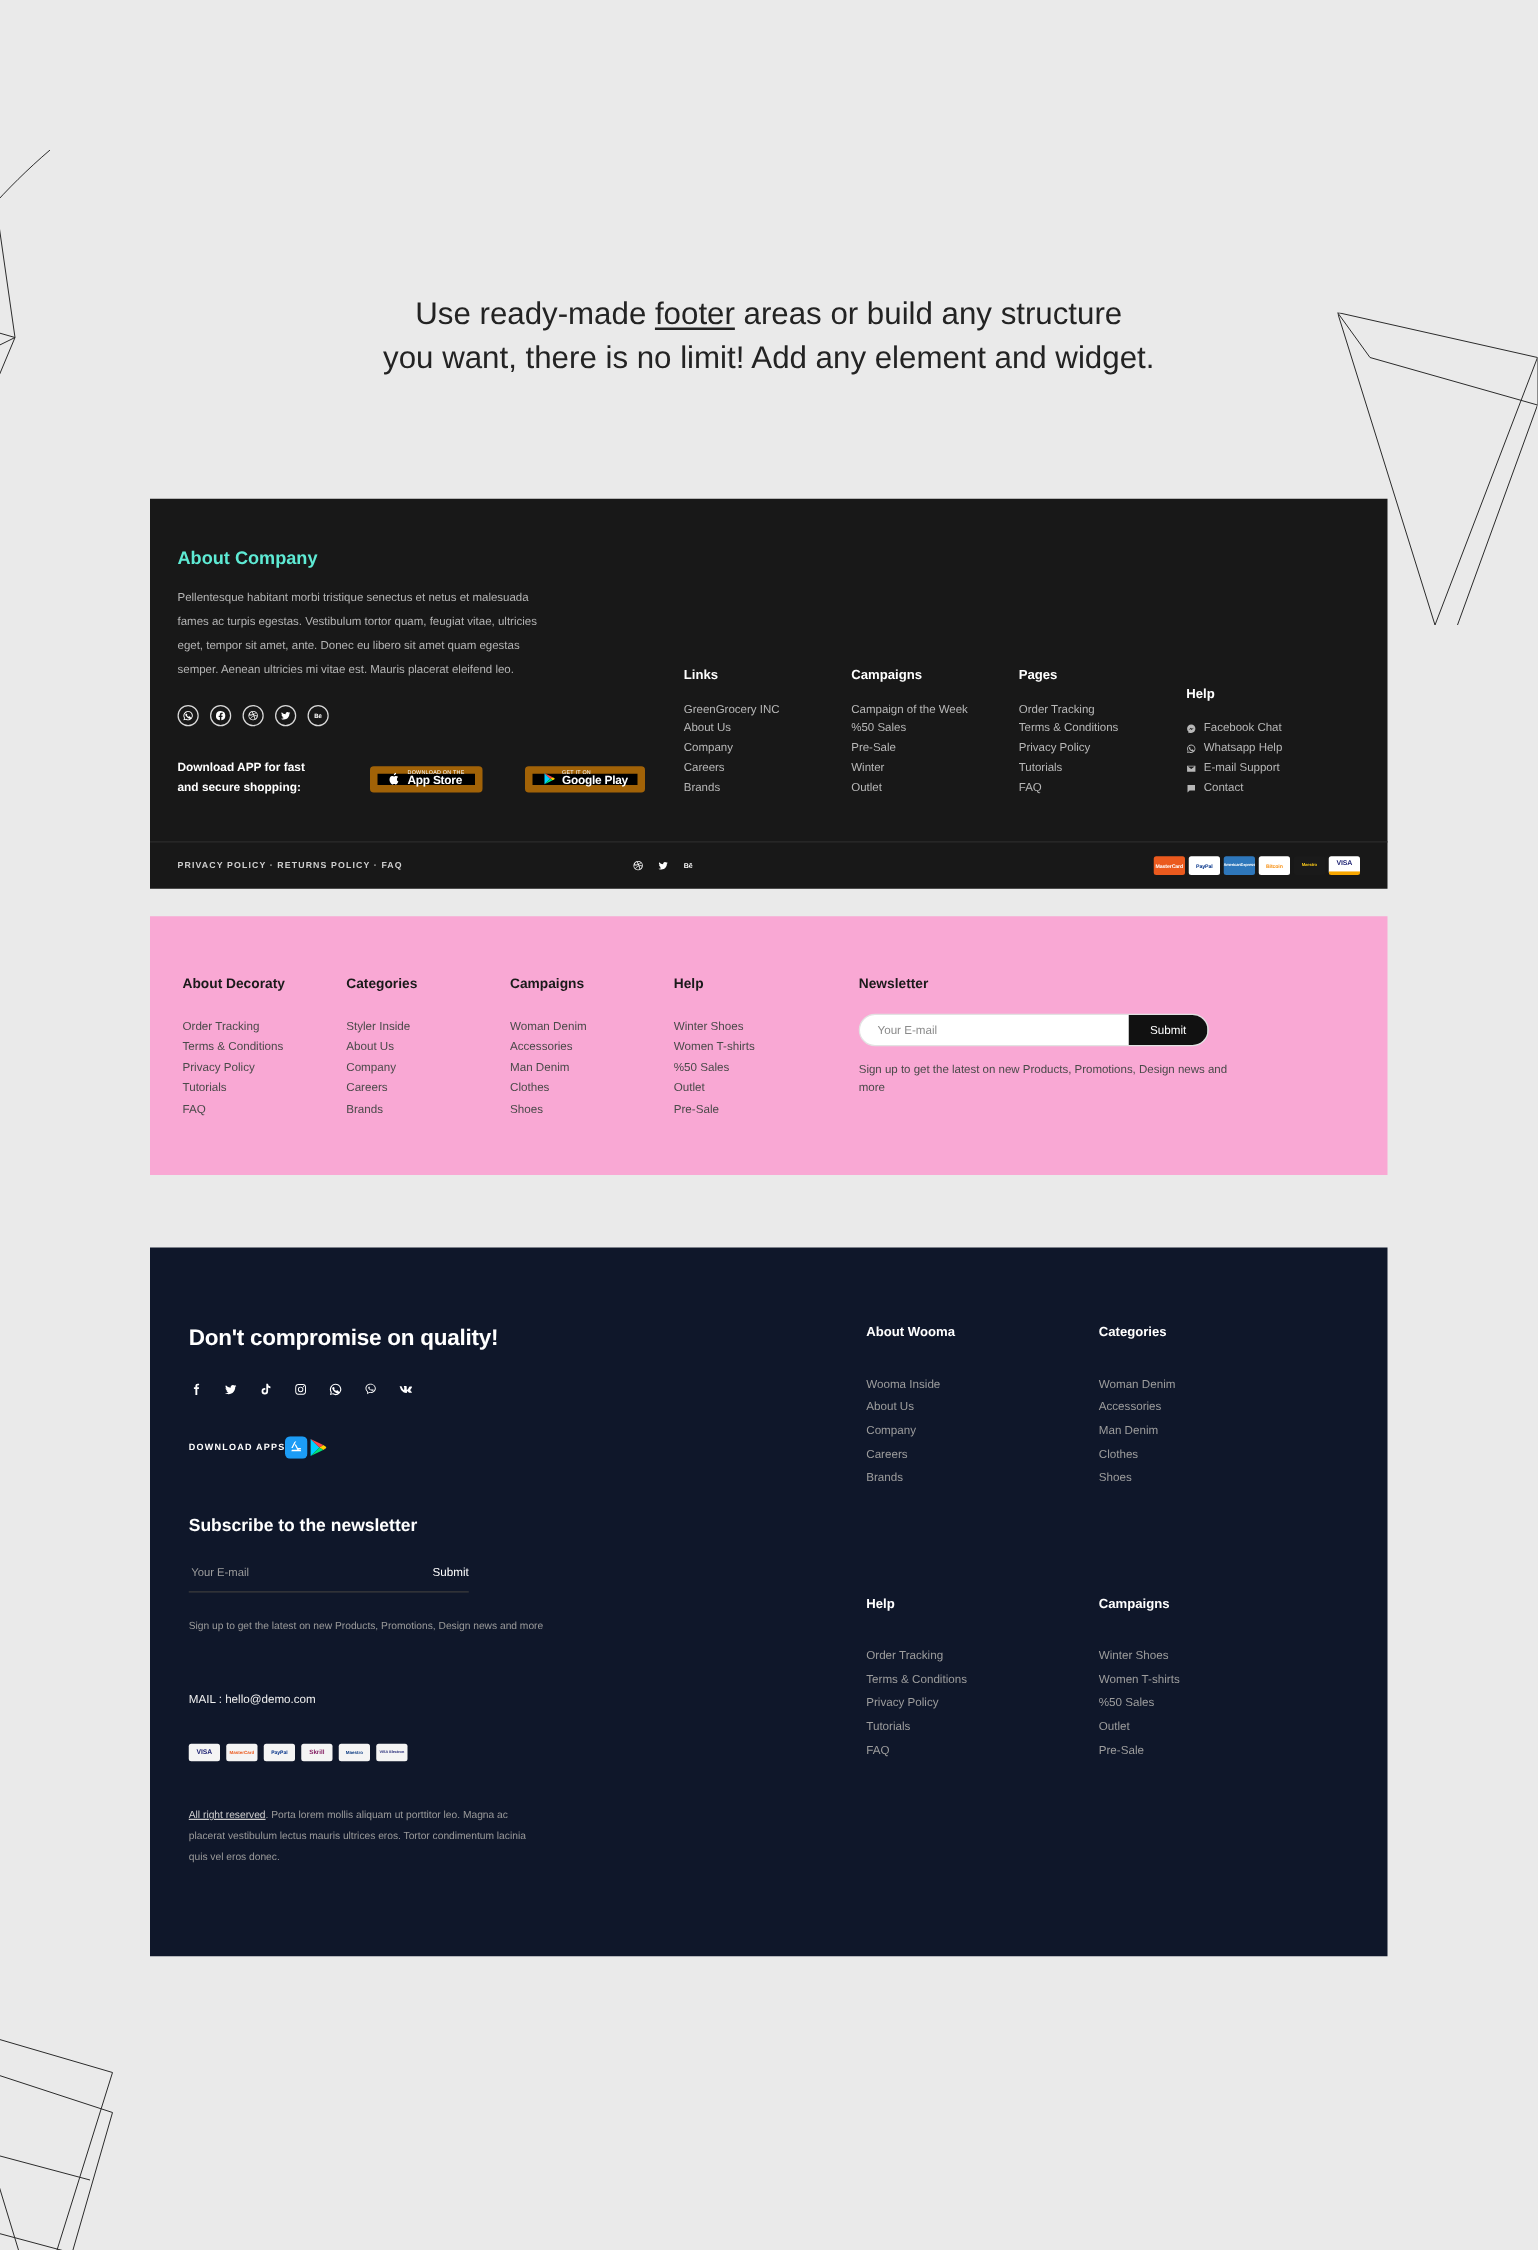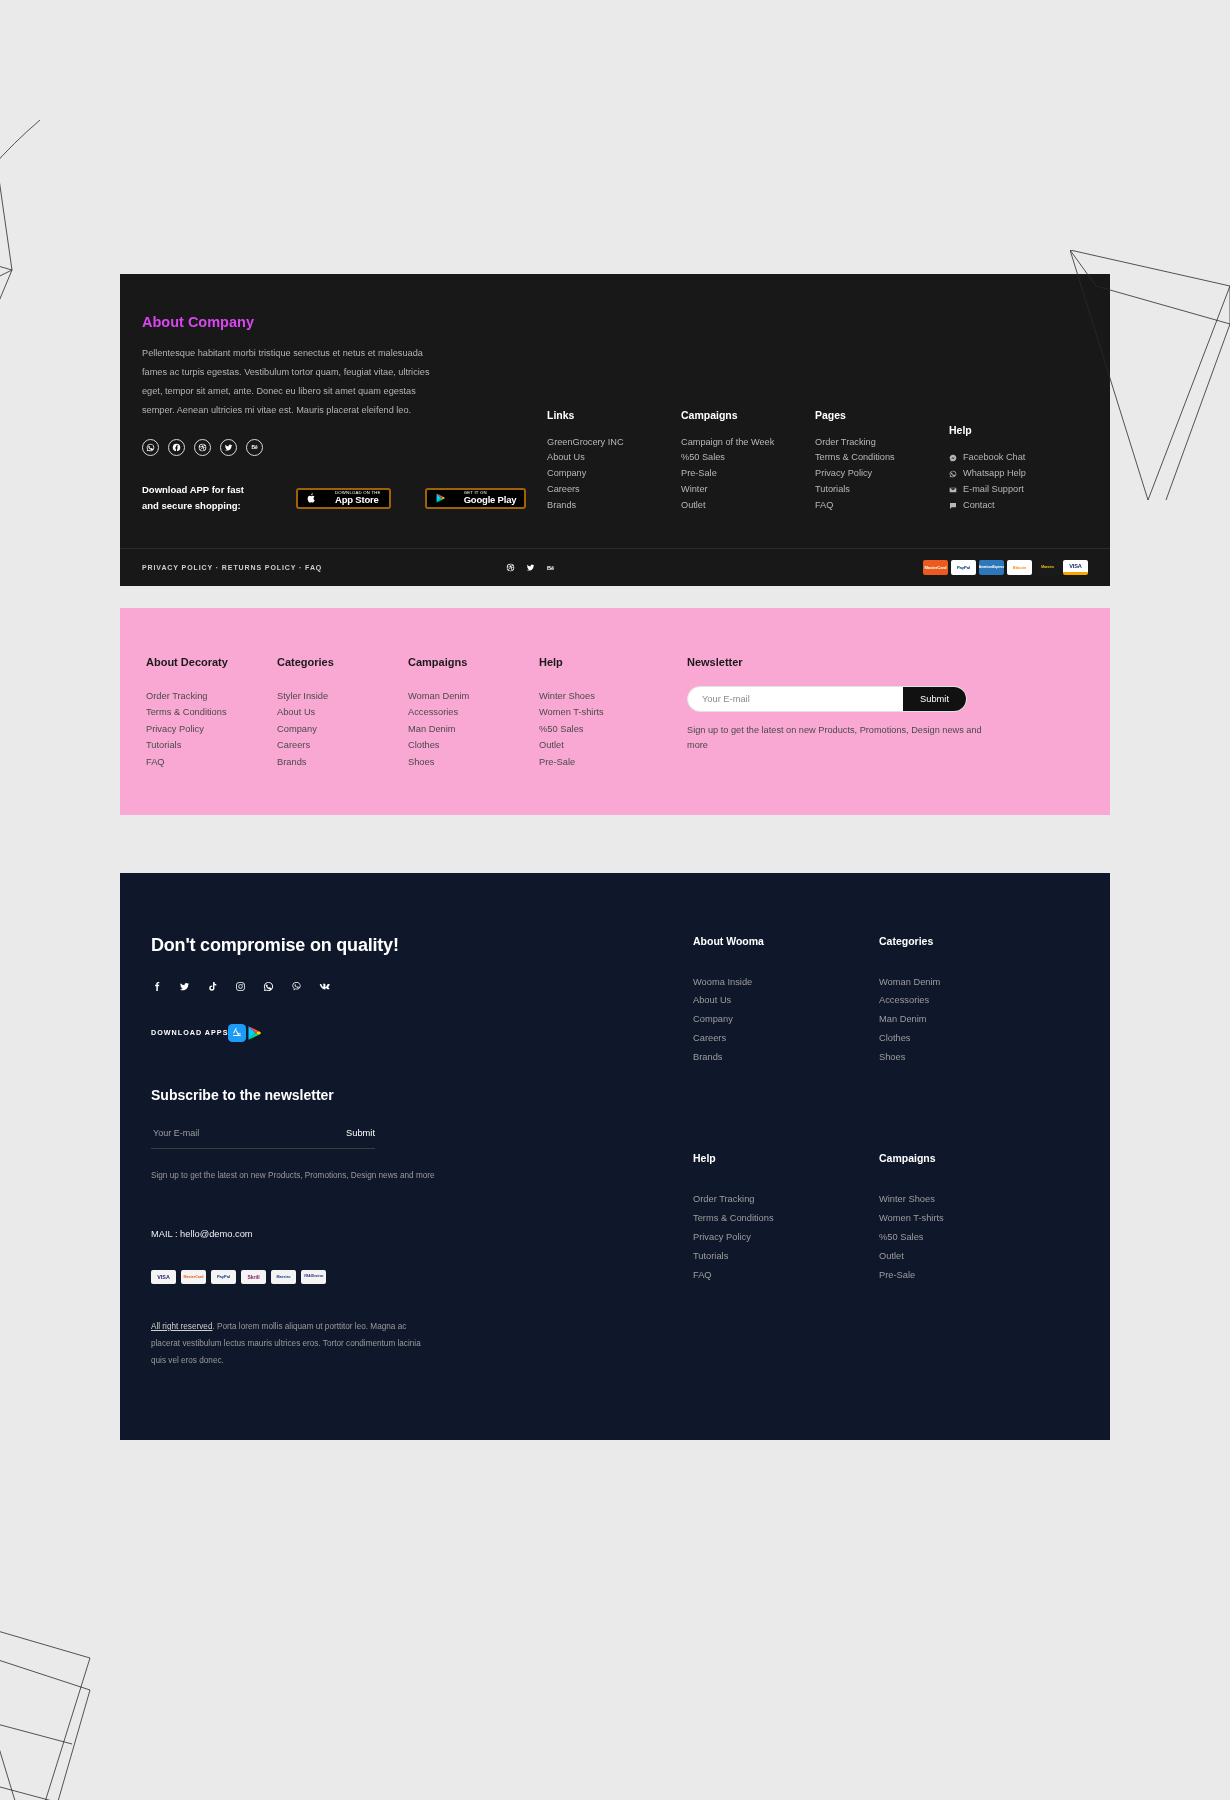--- a/index.html
+++ b/index.html
@@ -39,36 +39,36 @@
   }
   .hero p u { text-decoration-thickness:1.5px; text-underline-offset:3px; }
 
   
   .footer-card { width:990px; margin:0 auto; }
 
   
   #footer-one { margin-top:96px; background:#181818; }
   .f1-main { display:flex; padding:40px 22px 34px 22px; }
   .f1-about { width:405px; padding-left:0; }
-  .f1-about h3 { margin:0 0 14px 0; font-size:14.5px; font-weight:700; color:#d946ef; }
+  .f1-about h3 { margin:0 0 14px 0; font-size:14.5px; font-weight:700; color:#5eead4; }
   .f1-about p {
     margin:0; font-size:9.2px; line-height:2.05; color:#b4b4b4; width:300px;
   }
   .f1-social { display:flex; gap:9px; margin-top:20px; }
   .f1-social .circ {
     width:17px; height:17px; border-radius:50%;
     border:1px solid #d8d8d8; display:flex; align-items:center; justify-content:center;
     color:#fff;
   }
   .f1-social .circ svg { width:9px; height:9px; fill:#fff; }
   .f1-app { display:flex; align-items:center; margin-top:26px; gap:34px; }
   .f1-app-txt { font-size:9.5px; font-weight:700; color:#fff; line-height:1.65; width:120px; }
   .badge {
-    height:21px; border-radius:3px; background:#000; border:2px solid #a16207;
-    display:flex; align-items:center; gap:18px; padding:0 8px; color:#fff;
+    height:21px; border-radius:3px; background:#000; border:6px solid #a16207;
+    display:flex; align-items:center; gap:5px; padding:0 8px; color:#fff;
   }
   .badge .b-sub { font-size:4.3px; letter-spacing:.2px; line-height:1.1; text-transform:uppercase; }
   .badge .b-main { font-size:9.5px; font-weight:700; line-height:1.1; letter-spacing:-.2px; }
   .badge svg { width:11px; height:12px; }
 
   .f1-cols { display:flex; flex:1; gap:0; padding-top:3px;align-items:flex-end; }
   .f1-col { width:134px; }
   .f1-col h4 { margin:0 0 14px 0; font-size:10.5px; font-weight:700; color:#fff; }
   .f1-col ul { list-style:none; margin:0; padding:0; }
   .f1-col li { font-size:9.2px; color:#b7b7b7; line-height:1.72; }
@@ -186,20 +186,24 @@
   <svg width="180" height="230" viewBox="0 0 180 230" fill="none" stroke="#2b2b2b" stroke-width="0.8">
     <path d="M0 0 L130 38 L70 230 Z"></path>
     <path d="M20 34 L130 70 L84 230"></path>
     <path d="M0 0 L20 34"></path>
     <path d="M22 100 L112 124"></path>
     <path d="M14 160 L96 182"></path>
   </svg>
 </div>
 
 <section class="hero">
+  <p>
+    <span>Use ready-made </span><u>footer</u><span> areas or build any structure</span><br>
+    <span>you want, there is no limit! Add any element and widget.</span>
+  </p>
 </section>
 
 <section class="footer-card" id="footer-one">
   <div class="f1-main">
     <div class="f1-about">
       <h3>About Company</h3>
       <p>Pellentesque habitant morbi tristique senectus et netus et malesuada fames ac turpis egestas. Vestibulum tortor quam, feugiat vitae, ultricies eget, tempor sit amet, ante. Donec eu libero sit amet quam egestas semper. Aenean ultricies mi vitae est. Mauris placerat eleifend leo.</p>
 
       <div class="f1-social">
         <span class="circ">

